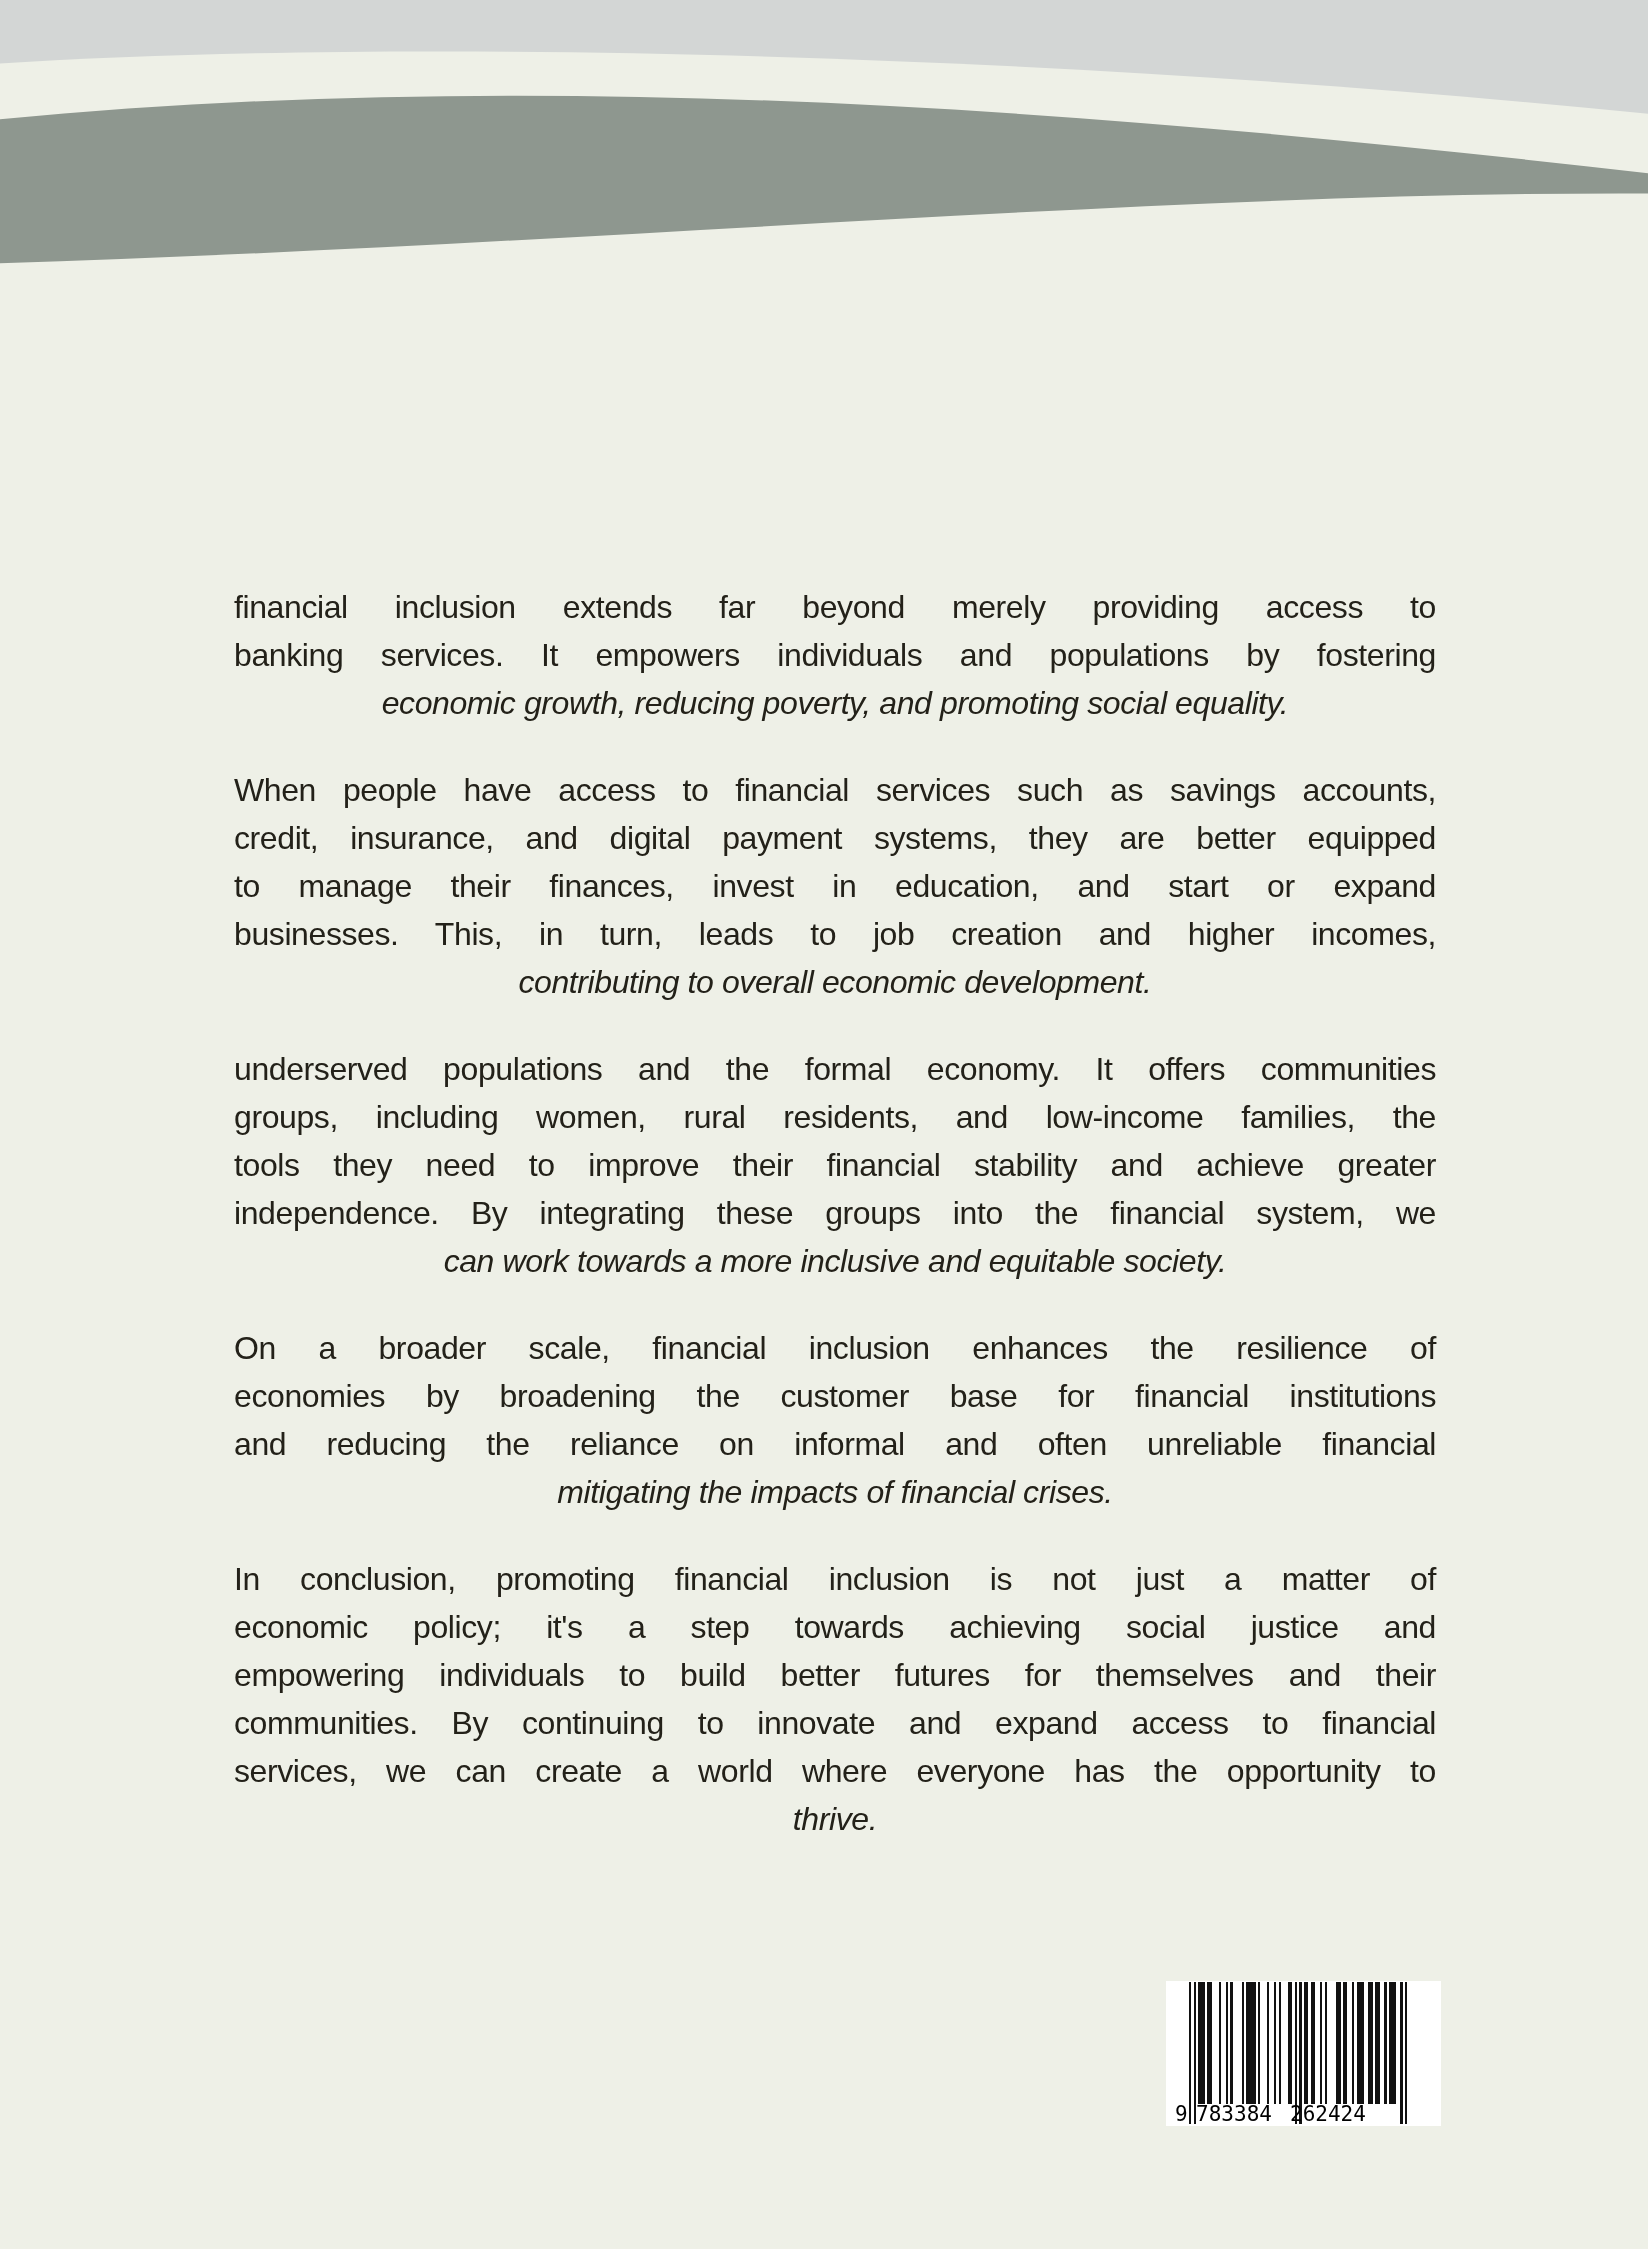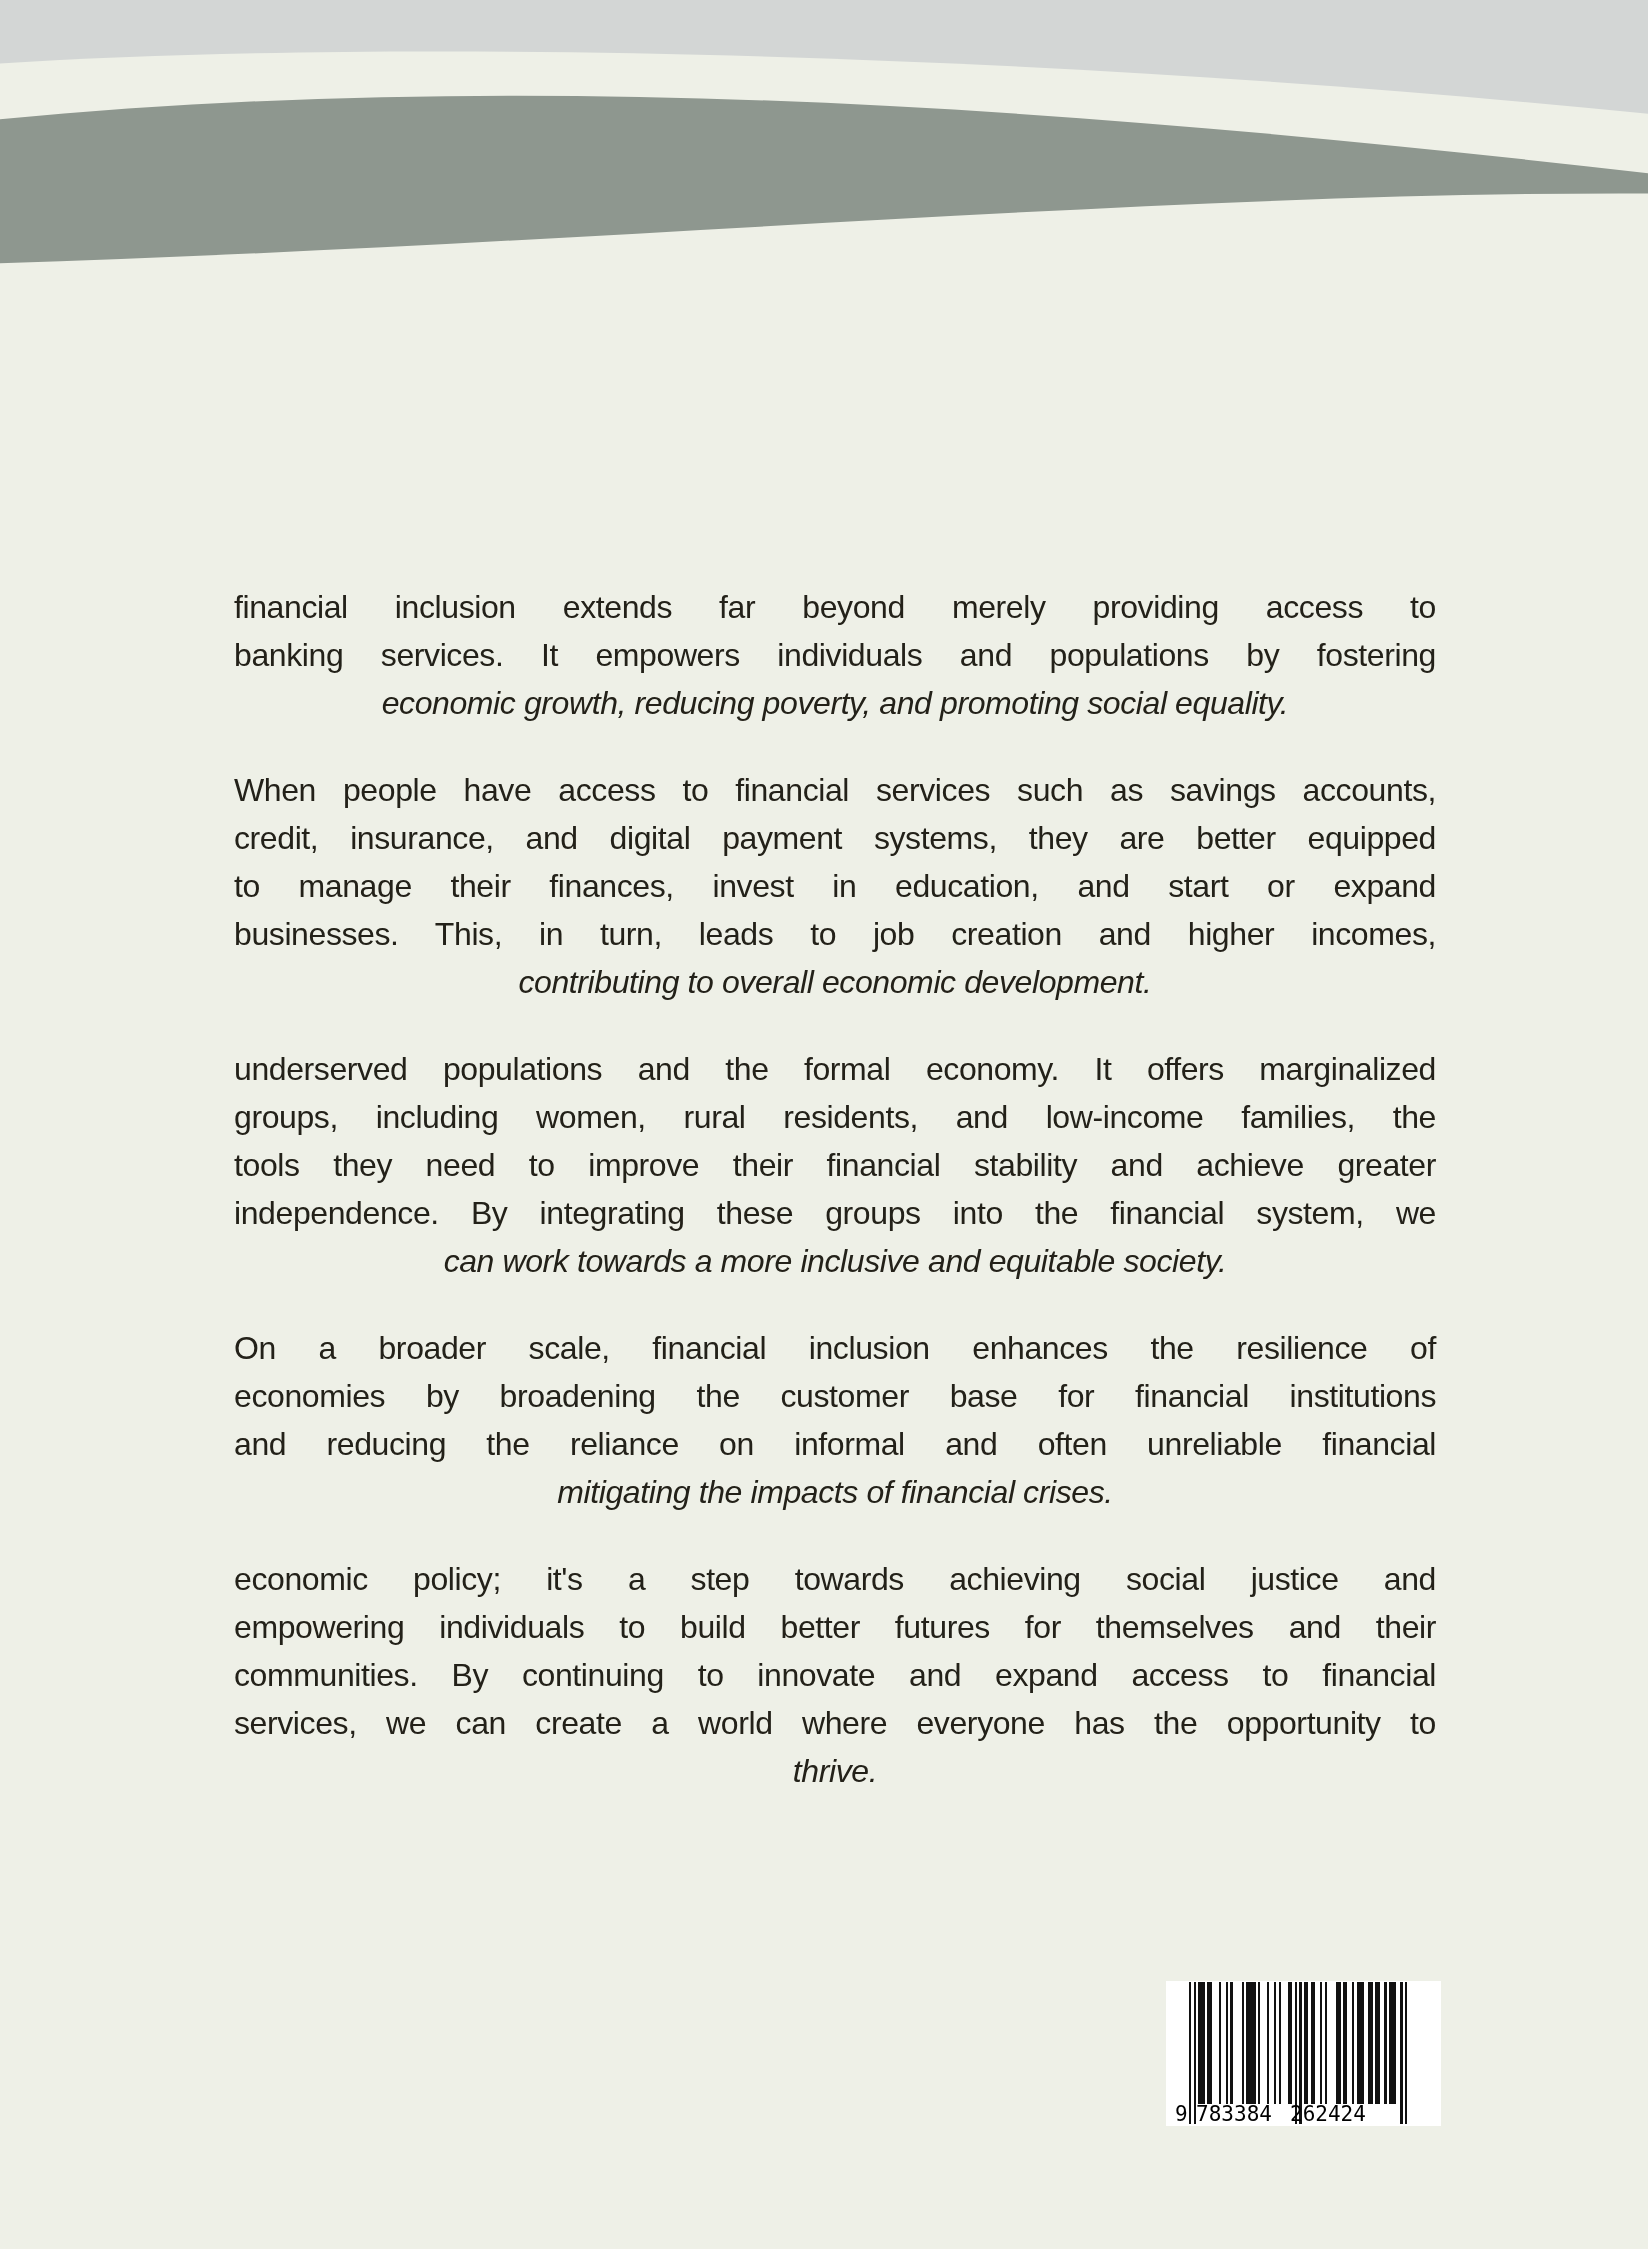--- a/index.html
+++ b/index.html
@@ -69,33 +69,34 @@
       <div class="tline lastline">economic growth, reducing poverty, and promoting social equality.</div>
     </div>
     <div class="para">
       <div class="tline jline">When people have access to financial services such as savings accounts,</div>
       <div class="tline jline">credit, insurance, and digital payment systems, they are better equipped</div>
       <div class="tline jline">to manage their finances, invest in education, and start or expand</div>
       <div class="tline jline">businesses. This, in turn, leads to job creation and higher incomes,</div>
       <div class="tline lastline">contributing to overall economic development.</div>
     </div>
     <div class="para">
-      <div class="tline jline">underserved populations and the formal economy. It offers marginalized</div>
+      <div class="tline jline">underserved populations and the formal economy. It offers communities</div>
       <div class="tline jline">groups, including women, rural residents, and low-income families, the</div>
       <div class="tline jline">tools they need to improve their financial stability and achieve greater</div>
       <div class="tline jline">independence. By integrating these groups into the financial system, we</div>
       <div class="tline lastline">can work towards a more inclusive and equitable society.</div>
     </div>
     <div class="para">
       <div class="tline jline">On a broader scale, financial inclusion enhances the resilience of</div>
       <div class="tline jline">economies by broadening the customer base for financial institutions</div>
       <div class="tline jline">and reducing the reliance on informal and often unreliable financial</div>
       <div class="tline lastline">mitigating the impacts of financial crises.</div>
     </div>
     <div class="para">
+      <div class="tline jline">In conclusion, promoting financial inclusion is not just a matter of</div>
       <div class="tline jline">economic policy; it's a step towards achieving social justice and</div>
       <div class="tline jline">empowering individuals to build better futures for themselves and their</div>
       <div class="tline jline">communities. By continuing to innovate and expand access to financial</div>
       <div class="tline jline">services, we can create a world where everyone has the opportunity to</div>
       <div class="tline lastline">thrive.</div>
     </div>
   </main>
 
 <div class="barcode">
   <div class="barcode-bars">

